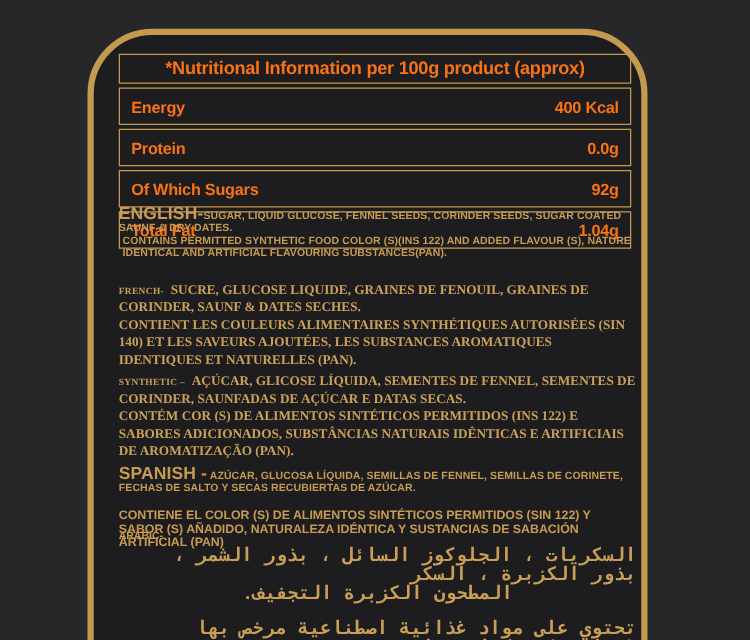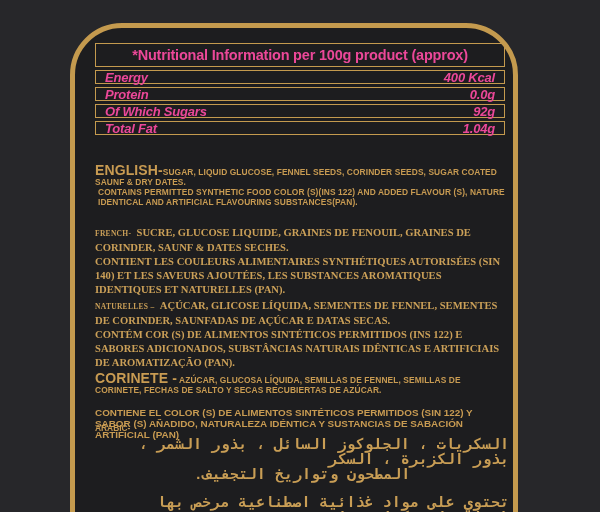--- a/index.html
+++ b/index.html
@@ -15,39 +15,38 @@
     left:70px;top:23px;
     width:448px;height:540px;
     border:5px solid #C49A4E;
     border-radius:52px;
     box-sizing:border-box;
     background:#1d1d1f;
   }
   
   .ntable{
     position:absolute;left:95px;top:43px;width:410px;
-    color:#ec4899;
+    color:#f97316;
     font-weight:bold;
     letter-spacing:-0.2px;
   }
   .ntable .hdr{
     border:1.5px solid #C49A4E;
     height:24px;margin-bottom:3px;
     display:flex;align-items:center;justify-content:center;
     font-size:14.5px;
     box-sizing:border-box;
   }
   .ntable .row{
     border:1.5px solid #C49A4E;
-    height:14px;margin-bottom:3px;
+    height:30px;margin-bottom:3px;
     display:flex;align-items:center;justify-content:space-between;
     padding:0 9px;
     font-size:13px;
     box-sizing:border-box;
-    font-style:italic;
   }
   
   .sec{position:absolute;left:95px;width:414px;color:#C89B52;}
   .sans-sec{
     font-weight:bold;font-size:8.4px;line-height:10px;letter-spacing:0.1px;
   }
   .serif-sec{
     font-family:"Liberation Serif", serif;
     font-weight:bold;font-size:10.6px;line-height:14px;
     color:#CBA058;
@@ -104,29 +103,29 @@
   <div><span class="lbl">ENGLISH-</span><span>SUGAR, LIQUID GLUCOSE, FENNEL SEEDS, CORINDER SEEDS, SUGAR COATED SAUNF &amp; DRY DATES.</span></div>
   <div class="contains-line">CONTAINS PERMITTED SYNTHETIC FOOD COLOR (S)(INS 122) AND ADDED FLAVOUR (S), NATURE IDENTICAL AND ARTIFICIAL FLAVOURING SUBSTANCES(PAN).</div>
 </div>
 
 <div class="sec serif-sec french-sec">
   <div><span class="lbl">FRENCH-</span>&nbsp;&nbsp;<span>SUCRE, GLUCOSE LIQUIDE, GRAINES DE FENOUIL, GRAINES DE CORINDER, SAUNF &amp; DATES SECHES.</span></div>
   <div>CONTIENT LES COULEURS ALIMENTAIRES SYNTHÉTIQUES AUTORISÉES (SIN 140) ET LES SAVEURS AJOUTÉES, LES SUBSTANCES AROMATIQUES IDENTIQUES ET NATURELLES (PAN).</div>
 </div>
 
 <div class="sec serif-sec portuguese-sec">
-  <div><span class="lbl">NATURELLES –</span>&nbsp;&nbsp;<span>AÇÚCAR, GLICOSE LÍQUIDA, SEMENTES DE FENNEL, SEMENTES DE CORINDER, SAUNFADAS DE AÇÚCAR E DATAS SECAS.</span></div>
+  <div><span class="lbl">SYNTHETIC –</span>&nbsp;&nbsp;<span>AÇÚCAR, GLICOSE LÍQUIDA, SEMENTES DE FENNEL, SEMENTES DE CORINDER, SAUNFADAS DE AÇÚCAR E DATAS SECAS.</span></div>
   <div>CONTÉM COR (S) DE ALIMENTOS SINTÉTICOS PERMITIDOS (INS 122) E SABORES ADICIONADOS, SUBSTÂNCIAS NATURAIS IDÊNTICAS E ARTIFICIAIS DE AROMATIZAÇÃO (PAN).</div>
 </div>
 
 <div class="sec sans-sec spanish-sec">
-  <div class="sp1"><span class="lbl">CORINETE -</span> <span>AZÚCAR, GLUCOSA LÍQUIDA, SEMILLAS DE FENNEL, SEMILLAS DE CORINETE, FECHAS DE SALTO Y SECAS RECUBIERTAS DE AZÚCAR.</span></div>
+  <div class="sp1"><span class="lbl">SPANISH -</span> <span>AZÚCAR, GLUCOSA LÍQUIDA, SEMILLAS DE FENNEL, SEMILLAS DE CORINETE, FECHAS DE SALTO Y SECAS RECUBIERTAS DE AZÚCAR.</span></div>
   <div class="sp2">CONTIENE EL COLOR (S) DE ALIMENTOS SINTÉTICOS PERMITIDOS (SIN 122) Y SABOR (S) AÑADIDO, NATURALEZA IDÉNTICA Y SUSTANCIAS DE SABACIÓN ARTIFICIAL (PAN)</div>
 </div>
 
 <div class="sec arabic-label">ARABIC-</div>
 
 <div class="sec arabic-sec">
   <div class="l-right">السكريات ، الجلوكوز السائل ، بذور الشمر ، بذور الكزبرة ، السكر</div>
-  <div class="l-center">المطحون وتواريخ التجفيف.</div>
+  <div class="l-center">المطحون الكزبرة التجفيف.</div>
   <div class="l-right gap">تحتوي على مواد غذائية اصطناعية مرخص بها (عيا122) ونكهات مضافة</div>
   <div class="l-center">طبيعة بديهية ومواد اصطناعية ذات نكهة ،</div>
 </div>
 
 </body></html>

